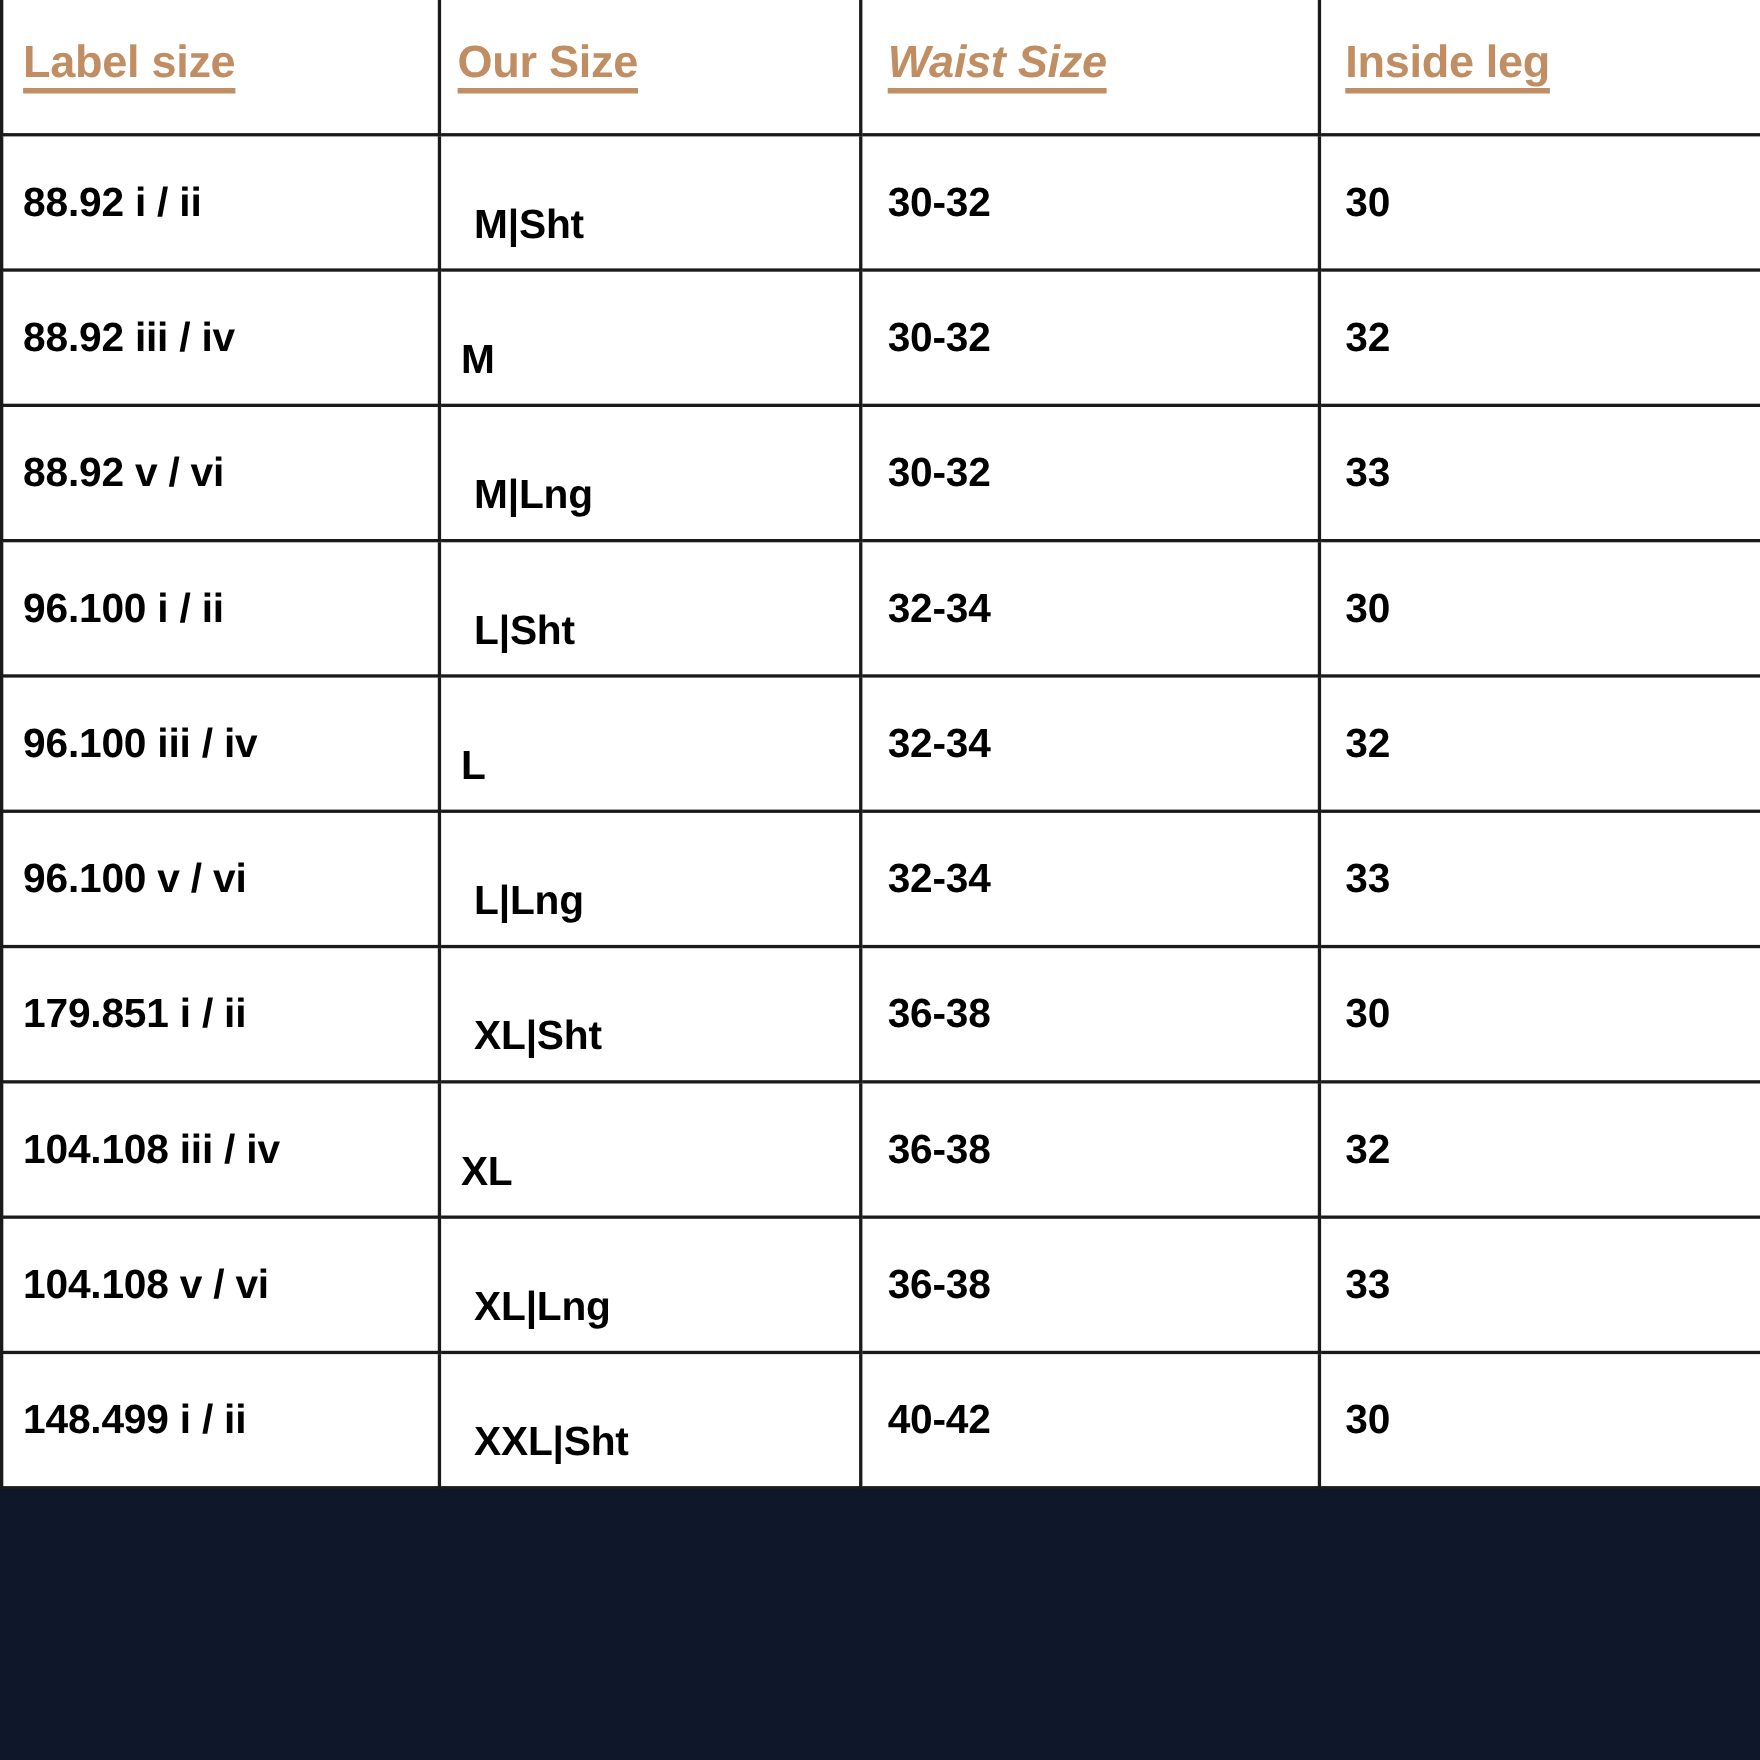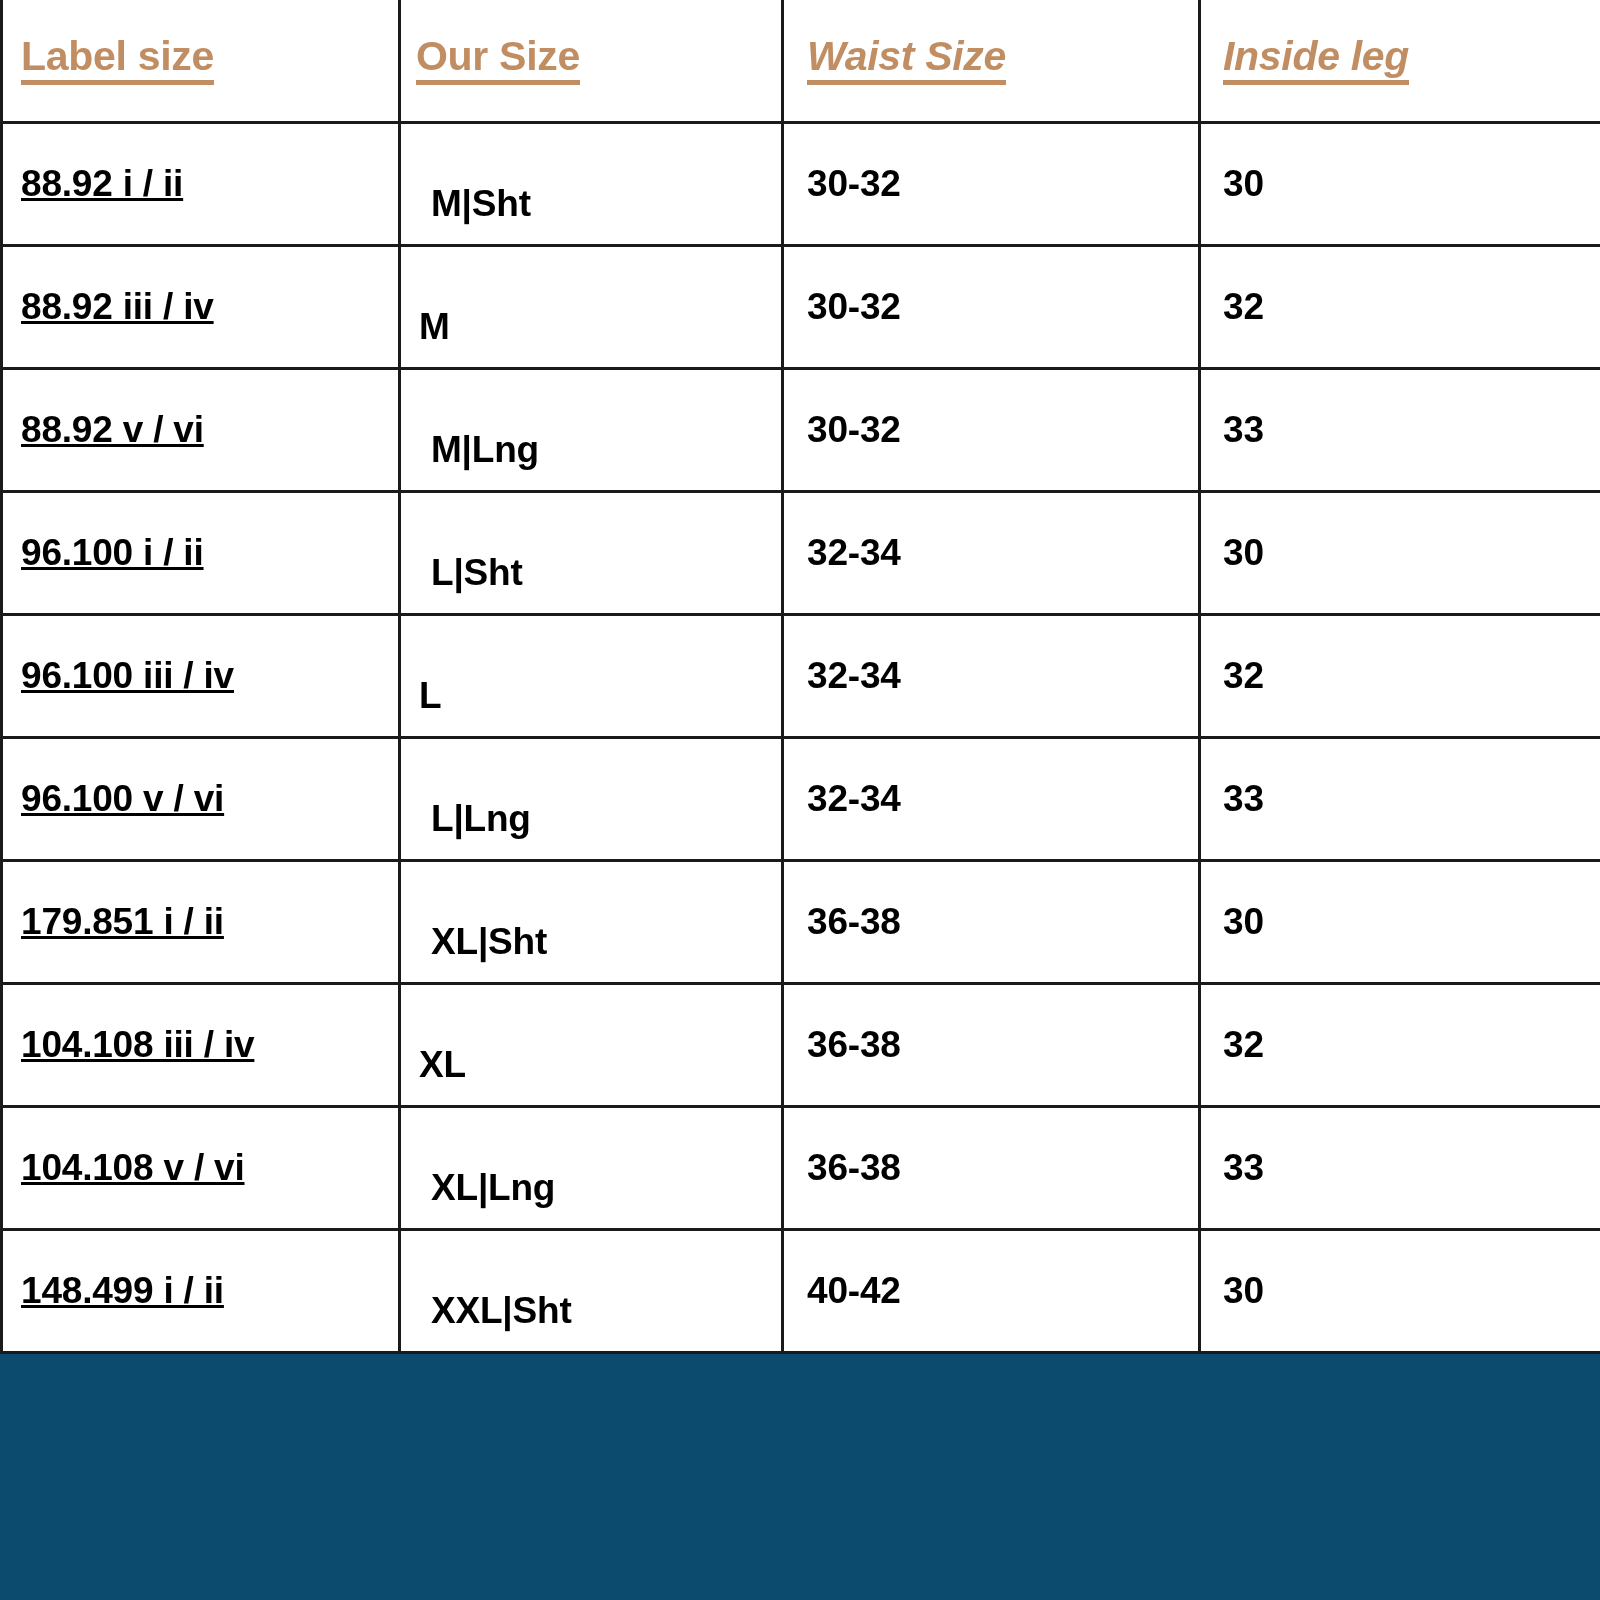--- a/index.html
+++ b/index.html
@@ -11,21 +11,21 @@
     width: 1600px;
     height: 1600px;
     font-family: "Liberation Sans", sans-serif;
     -webkit-font-smoothing: antialiased;
   }
 
   .size-table-wrap {
     width: 1600px;
     height: 1600px;
     position: relative;
-    background: #0c4a6e;
+    background: #0f172a;
     overflow: hidden;
   }
 
   table.size-table {
     width: 1600px;
     border-collapse: collapse;
     table-layout: fixed;
     border-spacing: 0;
   }
 
@@ -44,21 +44,20 @@
     vertical-align: middle;
     text-align: left;
     padding: 0;
     background: #ffffff;
   }
   thead th.col-first {
     border-left: 3px solid #1a1a1a;
   }
   thead th.col-last {
     border-right: none;
-    font-style: italic;
   }
 
   .header-label {
     display: inline-block;
     color: #c08e62;
     font-size: 41px;
     font-weight: bold;
     letter-spacing: -0.3px;
     border-bottom: 5px solid #c08e62;
     line-height: 1.02;
@@ -86,21 +85,21 @@
     font-weight: bold;
     letter-spacing: -0.2px;
   }
   tbody td.col-first {
     border-left: 3px solid #1a1a1a;
   }
   tbody td.col-last {
     border-right: none;
   }
 
-  tbody td.col-1 .cell-text { margin-left: 18px; display: inline-block; text-decoration: underline; }
+  tbody td.col-1 .cell-text { margin-left: 18px; display: inline-block; }
   tbody td.col-2 .cell-text { margin-left: 18px; display: inline-block; margin-top: 40px; }
   tbody td.col-2.indented .cell-text { margin-left: 30px; }
   tbody td.col-3 .cell-text { margin-left: 23px; display: inline-block; }
   tbody td.col-4 .cell-text { margin-left: 22px; display: inline-block; }
 </style>
 </head>
 <body>
 
 <div class="size-table-wrap">
   <table class="size-table">

